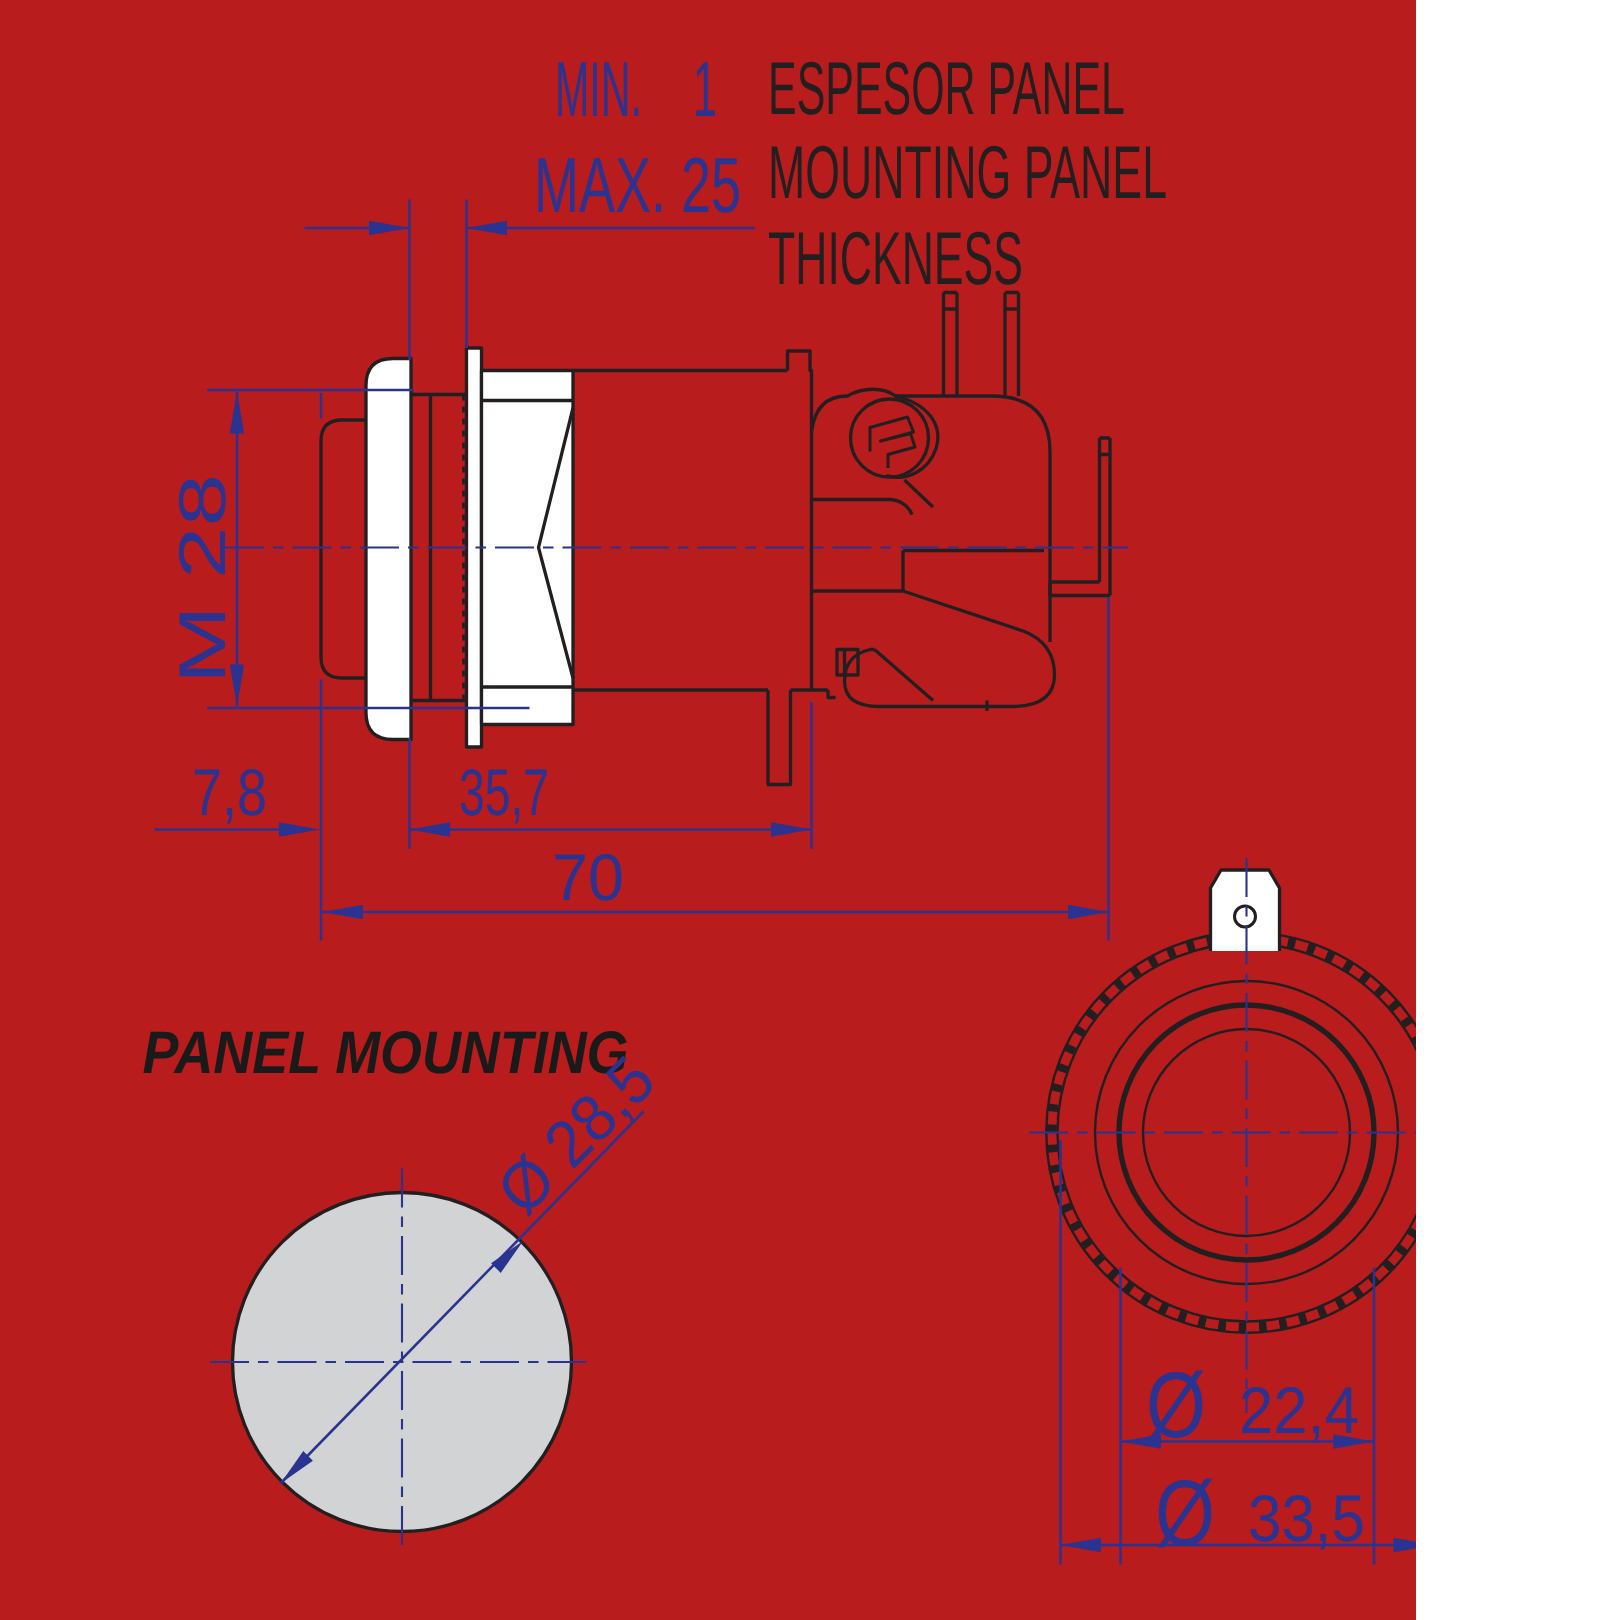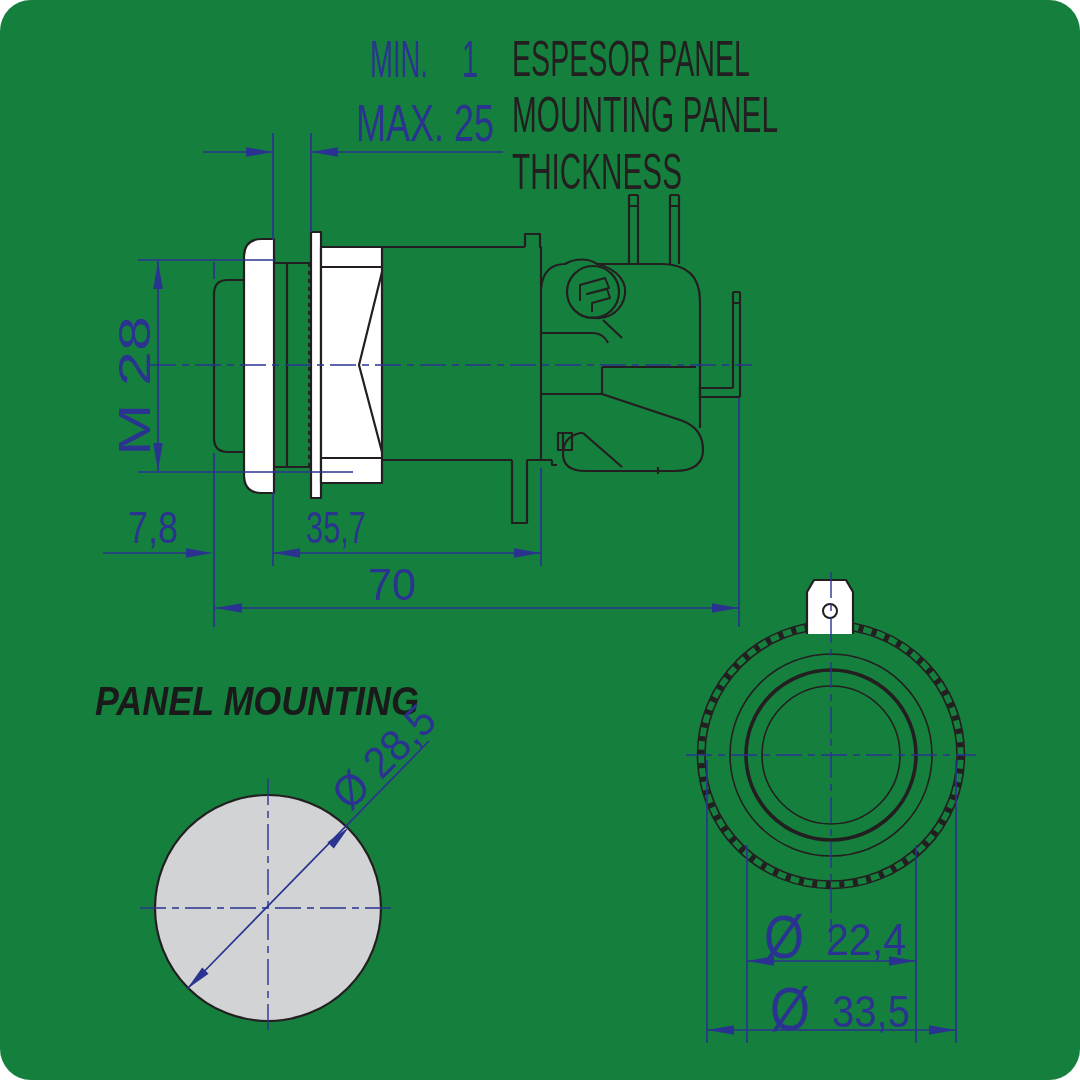--- a/index.html
+++ b/index.html
@@ -1,17 +1,17 @@
 <!DOCTYPE html>
 <html><head>
 <meta charset="utf-8">
 <style>
   html,body{margin:0;padding:0;background:#ffffff;}
-  .canvas{position:relative;width:1080px;height:1080px;background:#15803d;overflow:hidden;
-          font-family:"Liberation Sans",sans-serif;border-radius:31px;}
+  .canvas{position:relative;width:944px;height:1080px;background:#b91c1c;overflow:hidden;
+          font-family:"Liberation Sans",sans-serif;}
   .canvas svg{position:absolute;left:0;top:0;}
   text{font-family:"Liberation Sans",sans-serif;}
   .dim-text{fill:#2b3390;}
   .black-text{fill:#231f20;}
   .heading-text{fill:#1a1a1a;font-weight:bold;font-style:italic;}
 </style>
 </head>
 <body>
 
 <div class="canvas">

